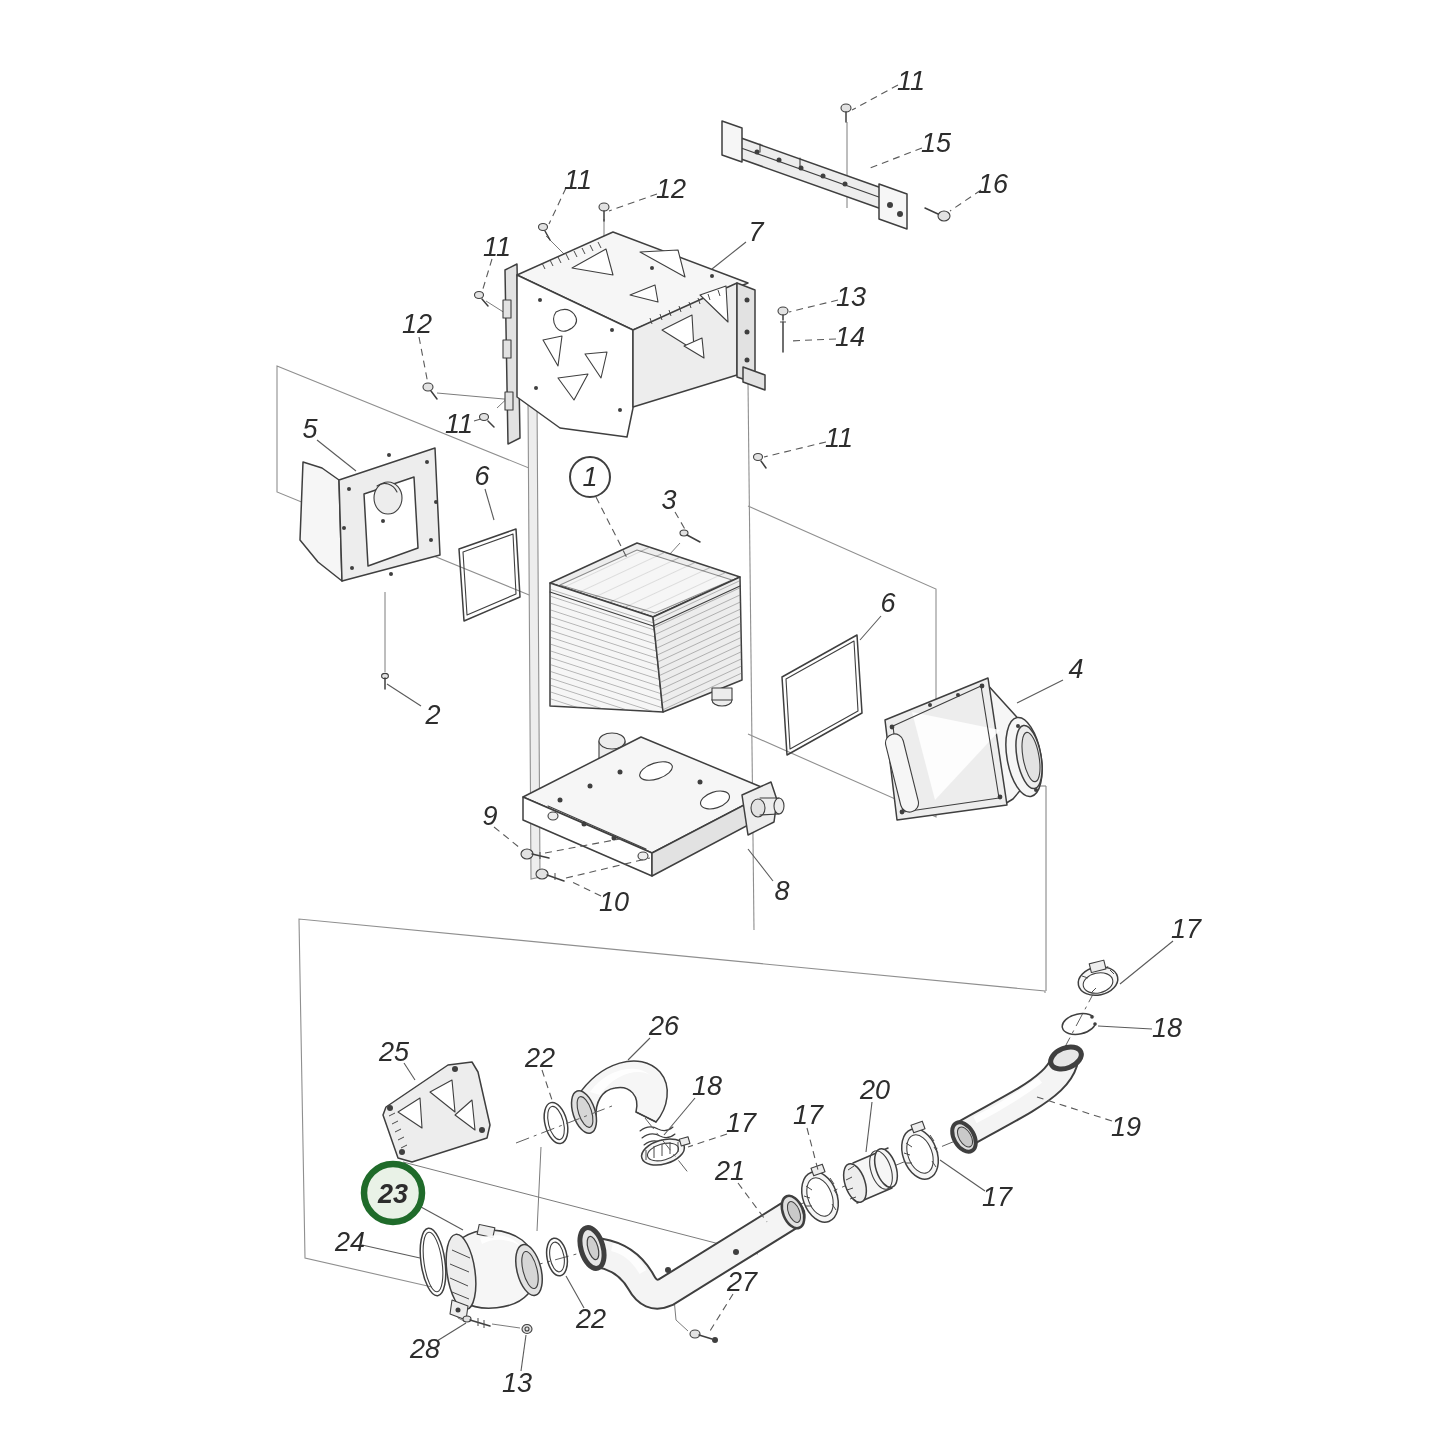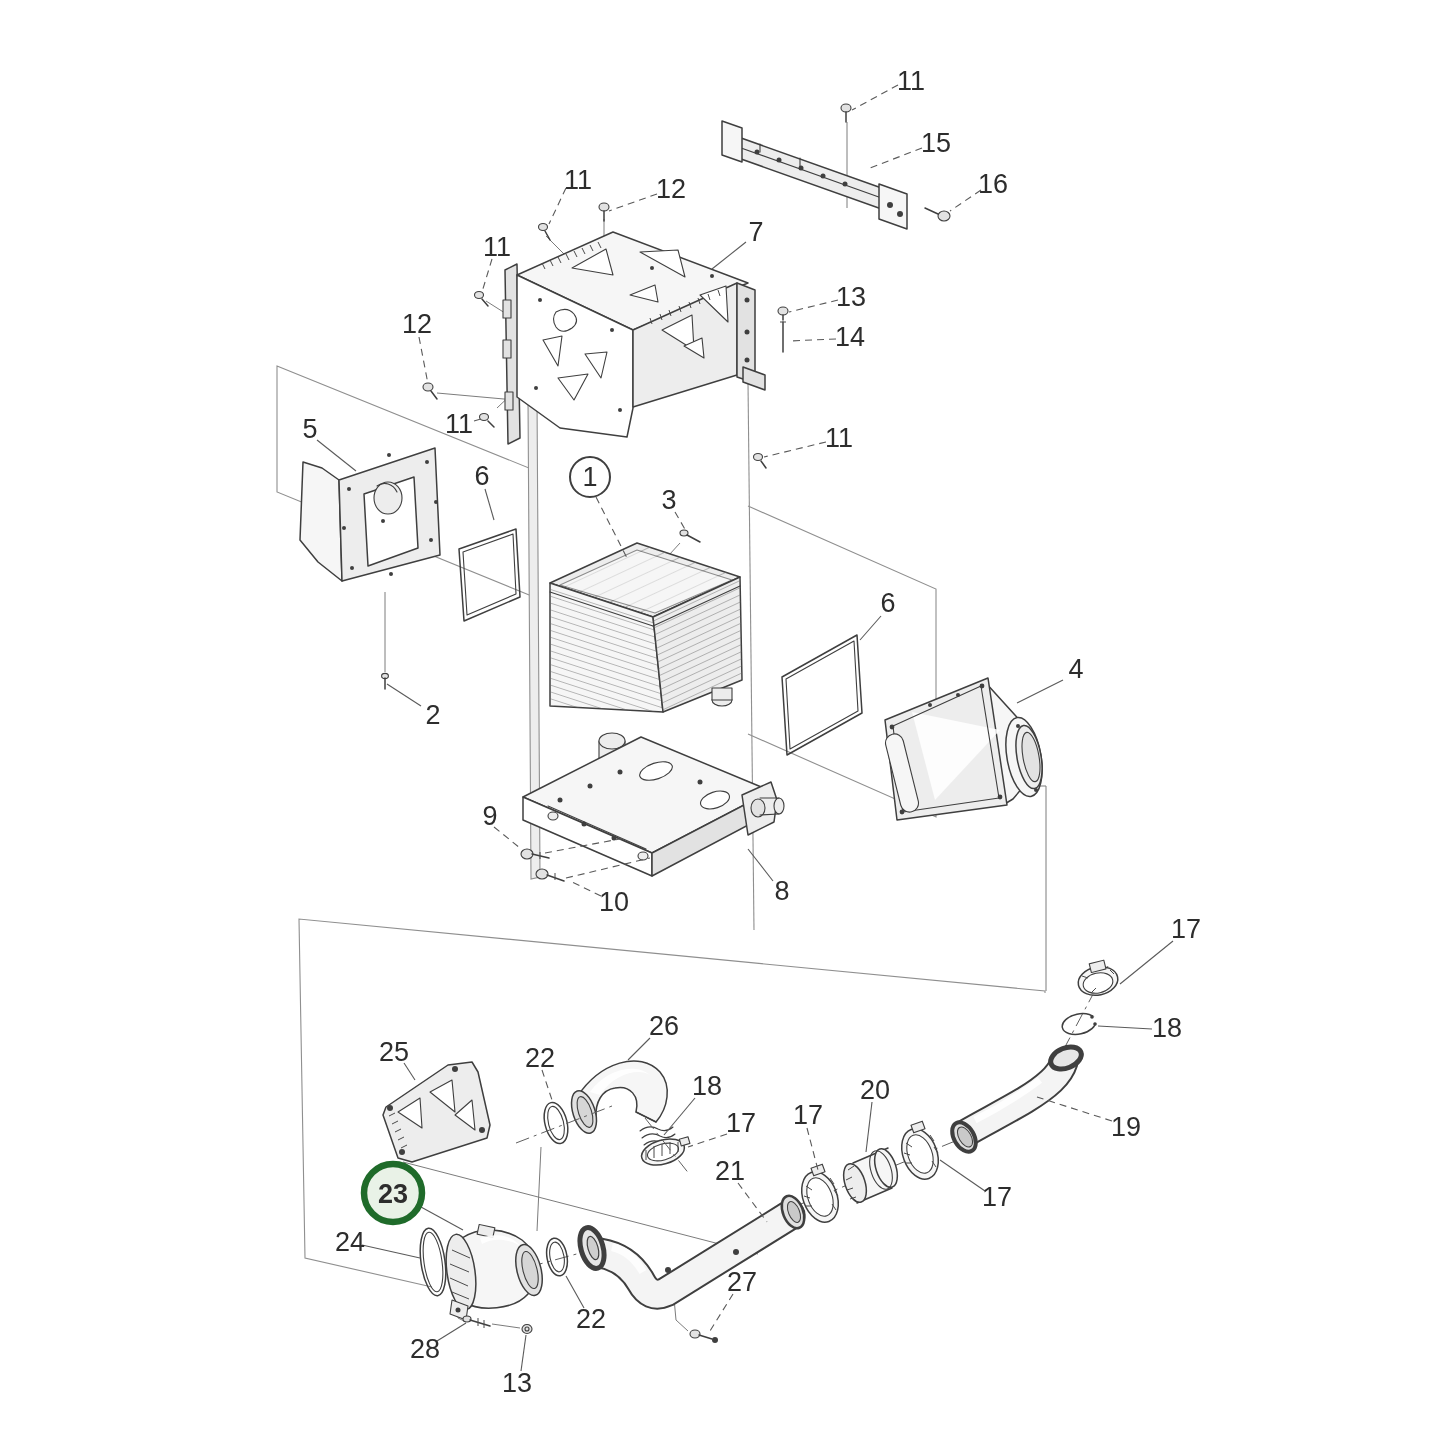--- a/index.html
+++ b/index.html
@@ -1,16 +1,16 @@
 <!DOCTYPE html>
 <html><head>
 <meta charset="utf-8">
 <style>
   html,body{margin:0;padding:0;background:#ffffff;}
-  #stage{position:relative;width:1445px;height:1445px;background:#fff;overflow:hidden;}
+  #stage{position:relative;width:1445px;height:1445px;background:#fff;overflow:hidden;font-style:italic;}
   svg{position:absolute;left:0;top:0;}
   text{font-family:"Liberation Sans","DejaVu Sans",sans-serif;font-size:27px;fill:#2d2d2d;text-anchor:middle;}
   .ln{stroke:#3f3f3f;fill:none;stroke-width:1.5;stroke-linejoin:round;stroke-linecap:round;}
   .ln2{stroke:#3f3f3f;fill:none;stroke-width:1.1;stroke-linejoin:round;stroke-linecap:round;}
   .plane{stroke:#8f8f8f;stroke-width:1.1;fill:none;}
   .conn{stroke:#7c7c7c;stroke-width:1;fill:none;}
   .leader{stroke:#5a5a5a;stroke-width:1.1;fill:none;}
   .leaderD{stroke:#5a5a5a;stroke-width:1.1;fill:none;stroke-dasharray:7 5;}
   .axis{stroke:#606060;stroke-width:1;fill:none;stroke-dasharray:14 5 3 5;}
   .f0{fill:#ffffff;}.f1{fill:#f6f6f6;}.f2{fill:#ededed;}.f3{fill:#e2e2e2;}.f4{fill:#d6d6d6;}

